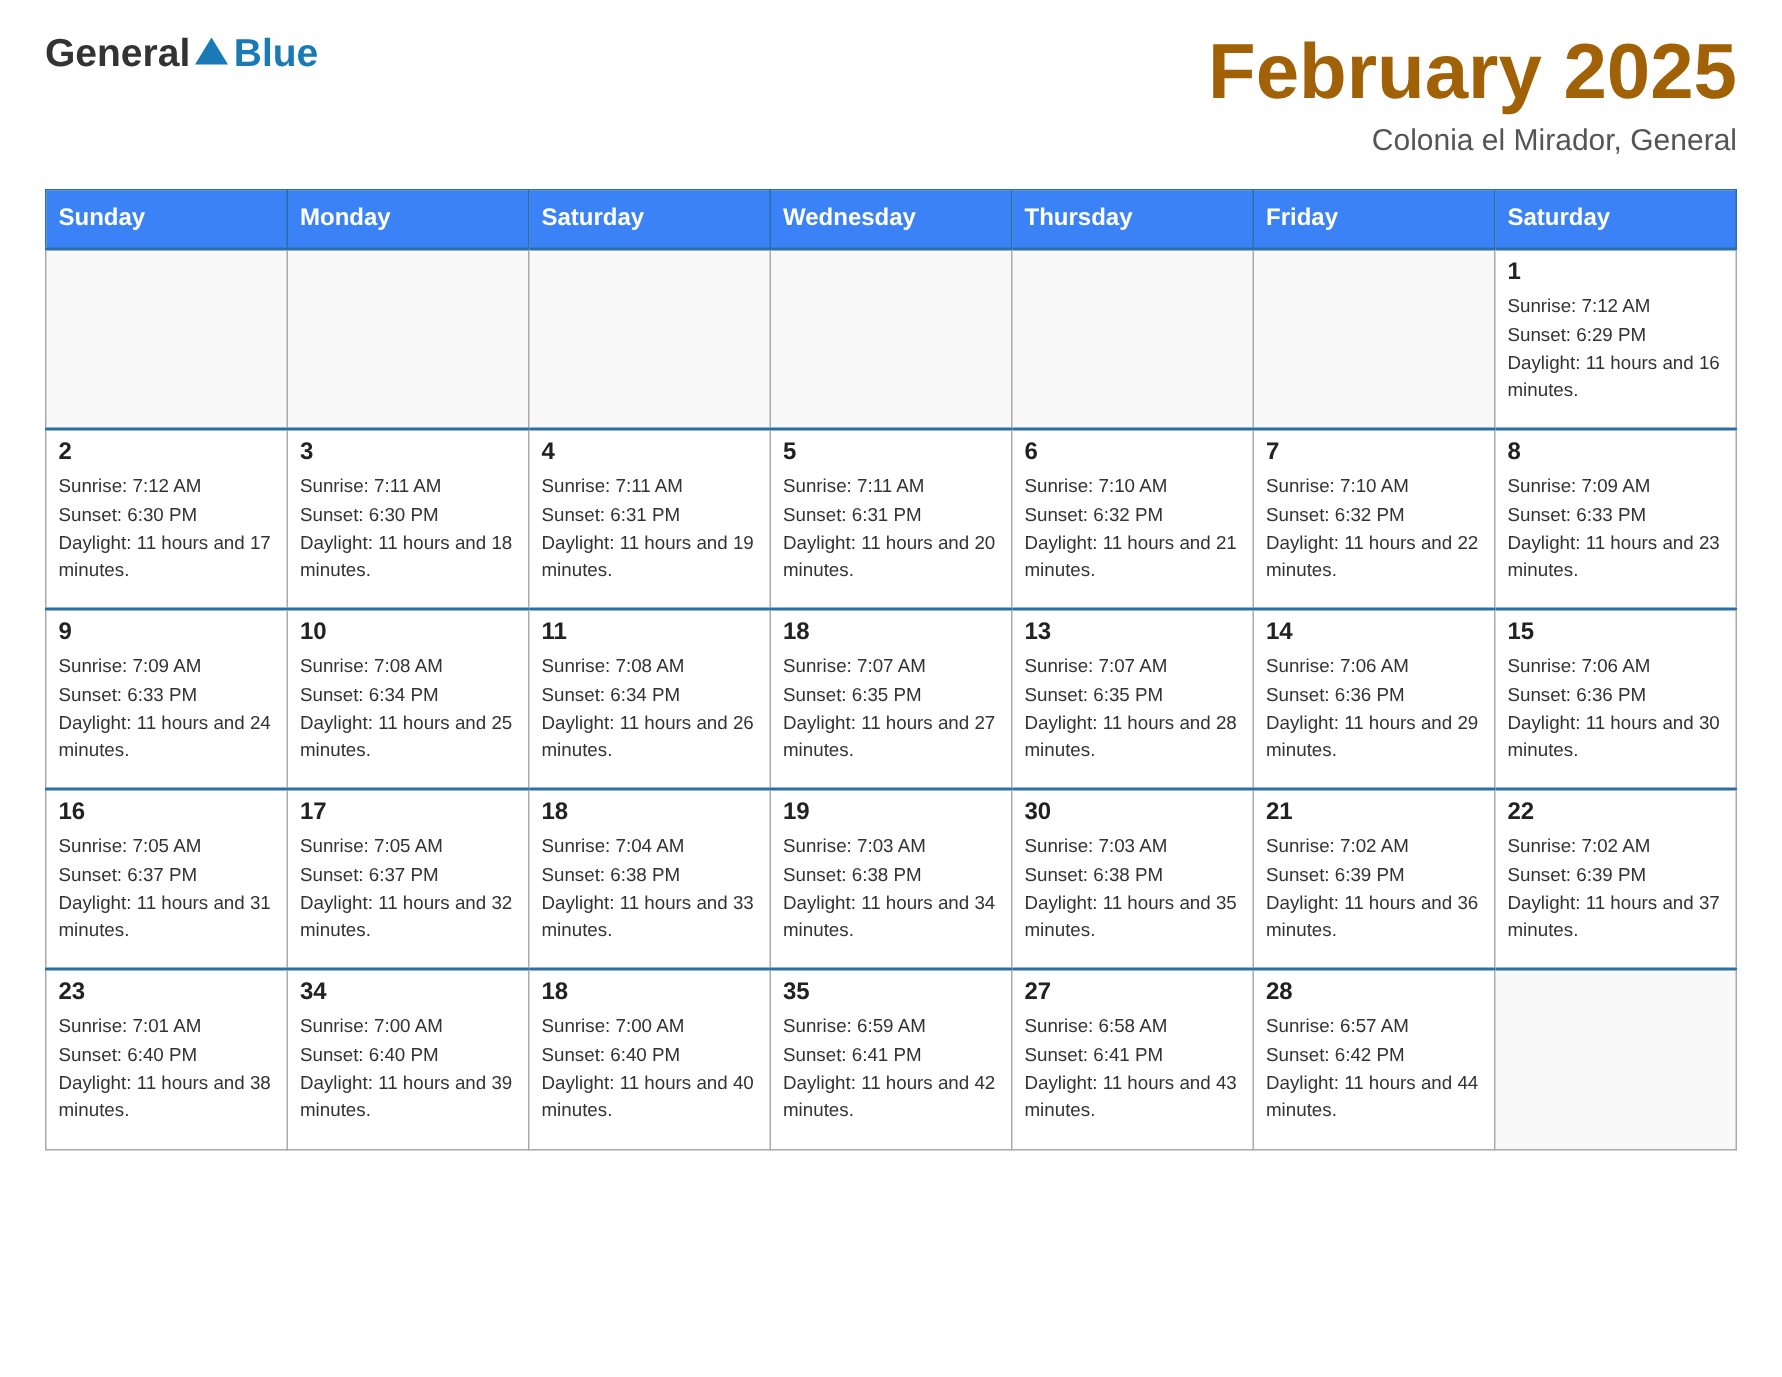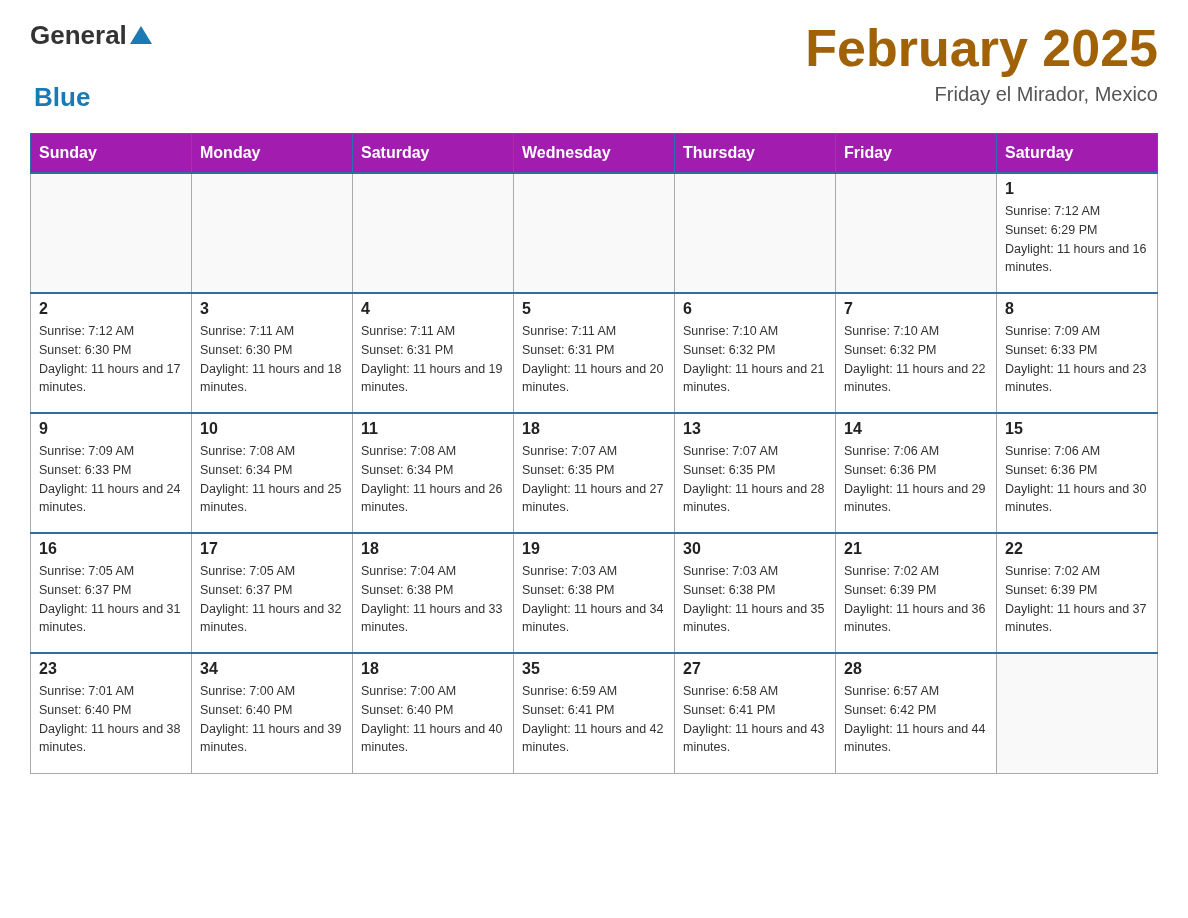--- a/index.html
+++ b/index.html
@@ -40,21 +40,21 @@
       font-size: 20px;
       color: #555;
       margin-top: 6px;
     }
     .calendar {
       width: 100%;
       border-collapse: collapse;
       table-layout: fixed;
     }
     .calendar thead th {
-      background-color: #a21caf;
+      background-color: #3b82f6;
       color: #fff;
       font-size: 16px;
       font-weight: bold;
       padding: 10px 8px;
       text-align: left;
       border: 1px solid #2a6fa8;
     }
     .calendar tbody td {
       border: 1px solid #aaa;
       vertical-align: top;
@@ -79,22 +79,21 @@
     .day-info {
       font-size: 12.5px;
       color: #333;
       line-height: 1.5;
     }
     .empty-cell {
       background: #f9f9f9;
     }
     .logo-wrapper {
       display: flex;
-      flex-direction: column;
-      gap: 31px;
+      flex-direction: row;
     }
     .logo-row1 {
       display: flex;
       align-items: center;
     }
     .logo-row2 {
       margin-left: 2px;
     }
   </style>
 </head>
@@ -109,21 +108,21 @@
           <polygon points="11,2 22,20 0,20" fill="#1a7ab5"></polygon>
         </svg>
       </div>
     </div>
     <div class="logo-row2">
       <span class="logo-blue">Blue</span>
     </div>
   </div>
   <div class="title-block">
     <div class="month-title">February 2025</div>
-    <div class="location">Friday el Mirador, Mexico</div>
+    <div class="location">Colonia el Mirador, General</div>
   </div>
 </div>
 
 <table class="calendar">
   <thead>
     <tr>
     <th>Sunday</th>
         <th>Monday</th>
         <th>Saturday</th>
         <th>Wednesday</th>

